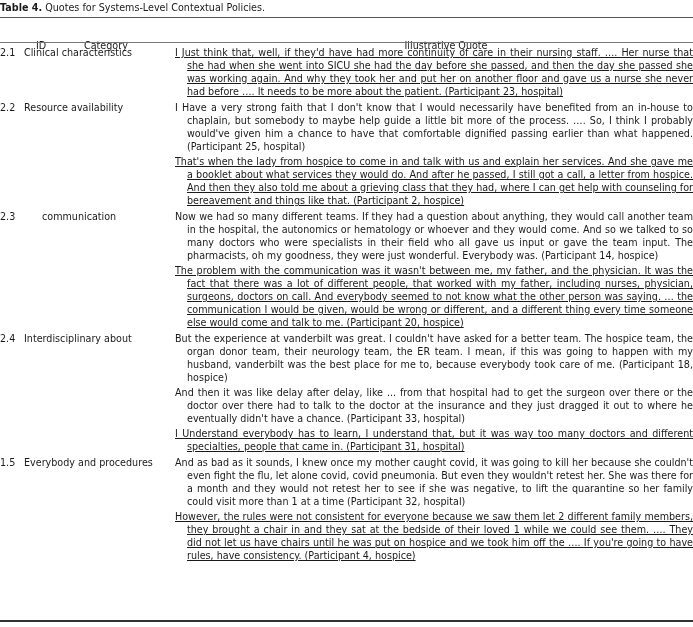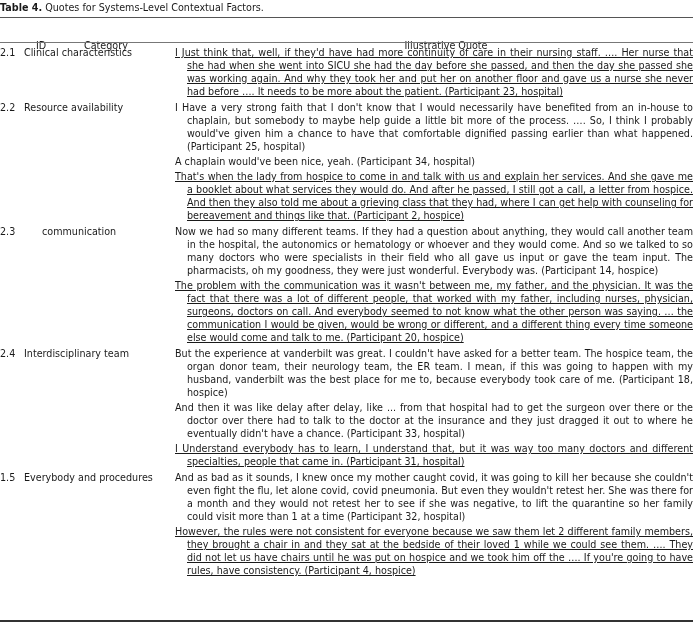--- a/index.html
+++ b/index.html
@@ -36,21 +36,21 @@
     text-align: justify;
     margin-bottom: 2px;
   }
   .q:last-child { margin-bottom: 3px; text-decoration: underline; }
 </style>
 </head>
 <body>
 
 <div class="caption">
   <span class="lbl">Table 4.</span>
-  <span>Quotes for Systems-Level Contextual Factors.</span>
+  <span>Quotes for Systems-Level Contextual Policies.</span>
 </div>
 <div class="rule top"></div>
 <div class="hdr id">ID</div>
 <div class="hdr cat">Category</div>
 <div class="hdr quote">Illustrative Quote</div>
 <div class="rule mid"></div>
 
 <div class="rows">
 
   <div class="row">
@@ -63,40 +63,39 @@
     </div>
   </div>
 
   <div class="row">
     <div class="id">2.2</div>
     <div class="cat">
       <div>Resource availability</div>
     </div>
     <div class="quotes">
       <div class="q">I Have a very strong faith that I don't know that I would necessarily have benefited from an in-house to chaplain, but somebody to maybe help guide a little bit more of the process. …. So, I think I probably would've given him a chance to have that comfortable dignified passing earlier than what happened. (Participant 25, hospital)</div>
-      <div class="q">A chaplain would've been nice, yeah. (Participant 34, hospital)</div>
       <div class="q">That's when the lady from hospice to come in and talk with us and explain her services. And she gave me a booklet about what services they would do. And after he passed, I still got a call, a letter from hospice. And then they also told me about a grieving class that they had, where I can get help with counseling for bereavement and things like that. (Participant 2, hospice)</div>
     </div>
   </div>
 
   <div class="row">
     <div class="id">2.3</div>
     <div class="cat">
       <div class="cont">communication</div>
     </div>
     <div class="quotes">
       <div class="q">Now we had so many different teams. If they had a question about anything, they would call another team in the hospital, the autonomics or hematology or whoever and they would come. And so we talked to so many doctors who were specialists in their field who all gave us input or gave the team input. The pharmacists, oh my goodness, they were just wonderful. Everybody was. (Participant 14, hospice)</div>
       <div class="q">The problem with the communication was it wasn't between me, my father, and the physician. It was the fact that there was a lot of different people, that worked with my father, including nurses, physician, surgeons, doctors on call. And everybody seemed to not know what the other person was saying. … the communication I would be given, would be wrong or different, and a different thing every time someone else would come and talk to me. (Participant 20, hospice)</div>
     </div>
   </div>
 
   <div class="row">
     <div class="id">2.4</div>
     <div class="cat">
-      <div>Interdisciplinary team</div>
+      <div>Interdisciplinary about</div>
     </div>
     <div class="quotes">
       <div class="q">But the experience at vanderbilt was great. I couldn't have asked for a better team. The hospice team, the organ donor team, their neurology team, the ER team. I mean, if this was going to happen with my husband, vanderbilt was the best place for me to, because everybody took care of me. (Participant 18, hospice)</div>
       <div class="q">And then it was like delay after delay, like ... from that hospital had to get the surgeon over there or the doctor over there had to talk to the doctor at the insurance and they just dragged it out to where he eventually didn't have a chance. (Participant 33, hospital)</div>
       <div class="q">I Understand everybody has to learn, I understand that, but it was way too many doctors and different specialties, people that came in. (Participant 31, hospital)</div>
     </div>
   </div>
 
   <div class="row">
     <div class="id">1.5</div>

